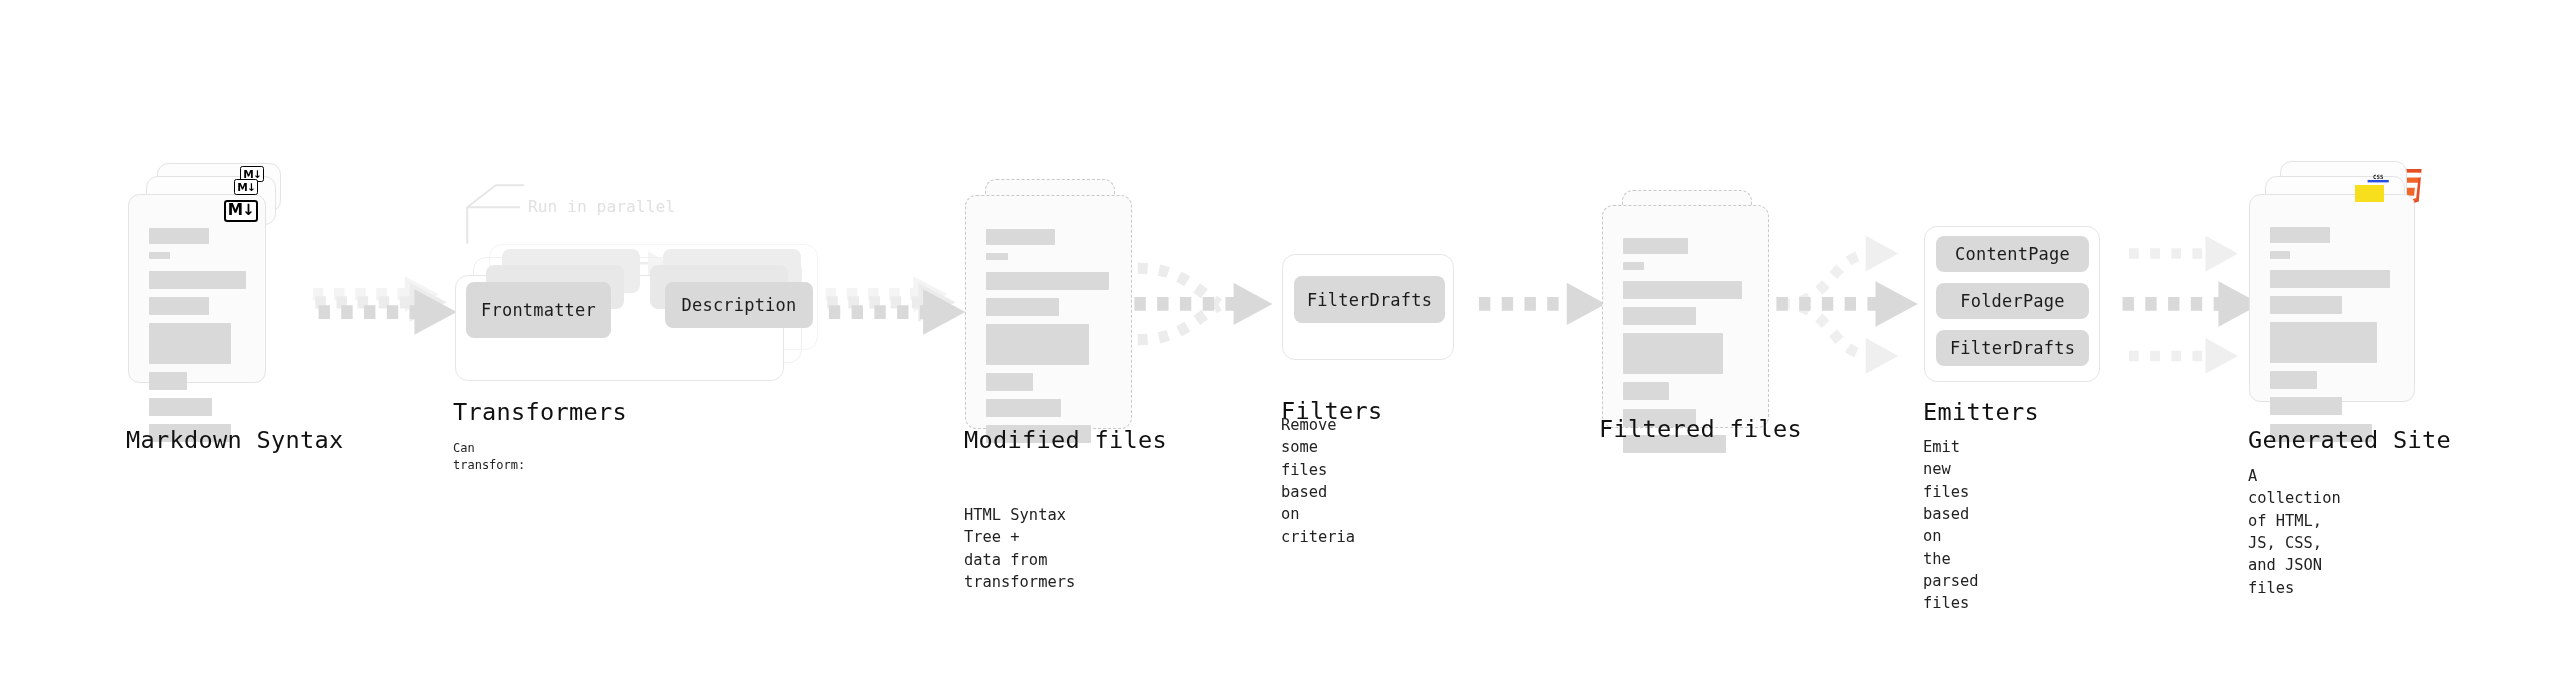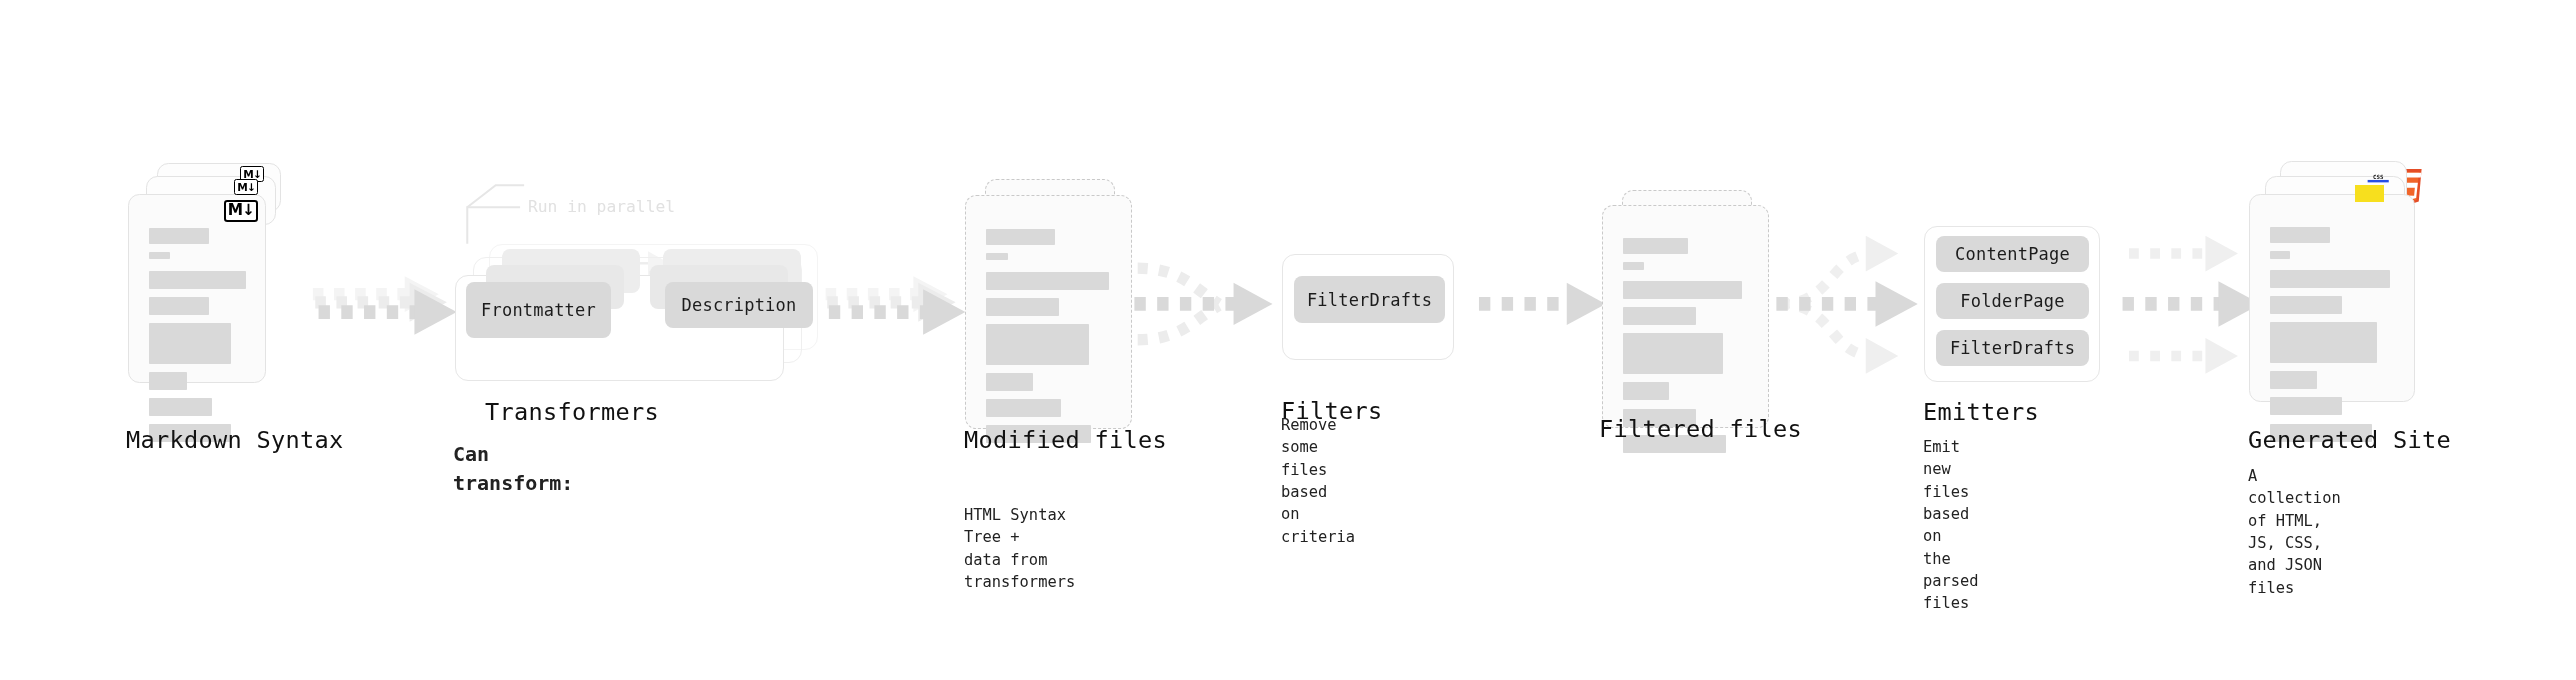--- a/index.html
+++ b/index.html
@@ -107,21 +107,21 @@
     line-height: 1.45;
     color: #222;
     white-space: pre-line;
   }
   .annot {
     position: absolute;
     font-size: 16.3px;
     color: #e1e1e1;
     white-space: nowrap;
   }
-  .bullets { position: absolute; font-size: 20px; line-height: 1.45; color: #222; font-weight: bold; }
+  .bullets { position: absolute; font-size: 12px; line-height: 1.45; color: #222; }
   .bullets .lead { margin-bottom: 2.4px; }
   .bullets ul { list-style: none; margin: 0; padding: 0 0 0 11.4px; }
   .bullets li { position: relative; padding-left: 13px; }
   .bullets li::before {
     content: "•";
     position: absolute; left: 0; top: 0;
     color: #222;
   }
 
   svg.lay { position: absolute; left: 0; top: 0; width: 2576px; height: 681px; pointer-events: none; }
@@ -254,21 +254,21 @@
 
     <div class="pill" style="left:466px; top:282px; width:145px; height:56px;">
       <span>Frontmatter</span>
     </div>
     <div class="pill" style="left:665px; top:282px; width:148px; height:46px;">
       <span>Description</span>
     </div>
 
     <div class="annot" style="left:528px; top:197px;">Run in parallel</div>
 
-    <div class="title" style="left:453px; top:398px;margin-left:32px;">Transformers</div>
+    <div class="title" style="left:453px; top:398px;">Transformers</div>
     <div class="bullets" style="left:453px; top:440px;">
       <div class="lead">Can transform:</div>
     </div>
   </div>
 
   <div class="node">
     <div class="doc-stack" style="left:965px; top:179px;">
       <div class="doc-card dashed" style="left:19.5px; top:0; width:130px; height:49px;"></div>
       <div class="doc-card dashed" style="left:0; top:16.3px; width:167px; height:234px;">
         <div class="bars">

